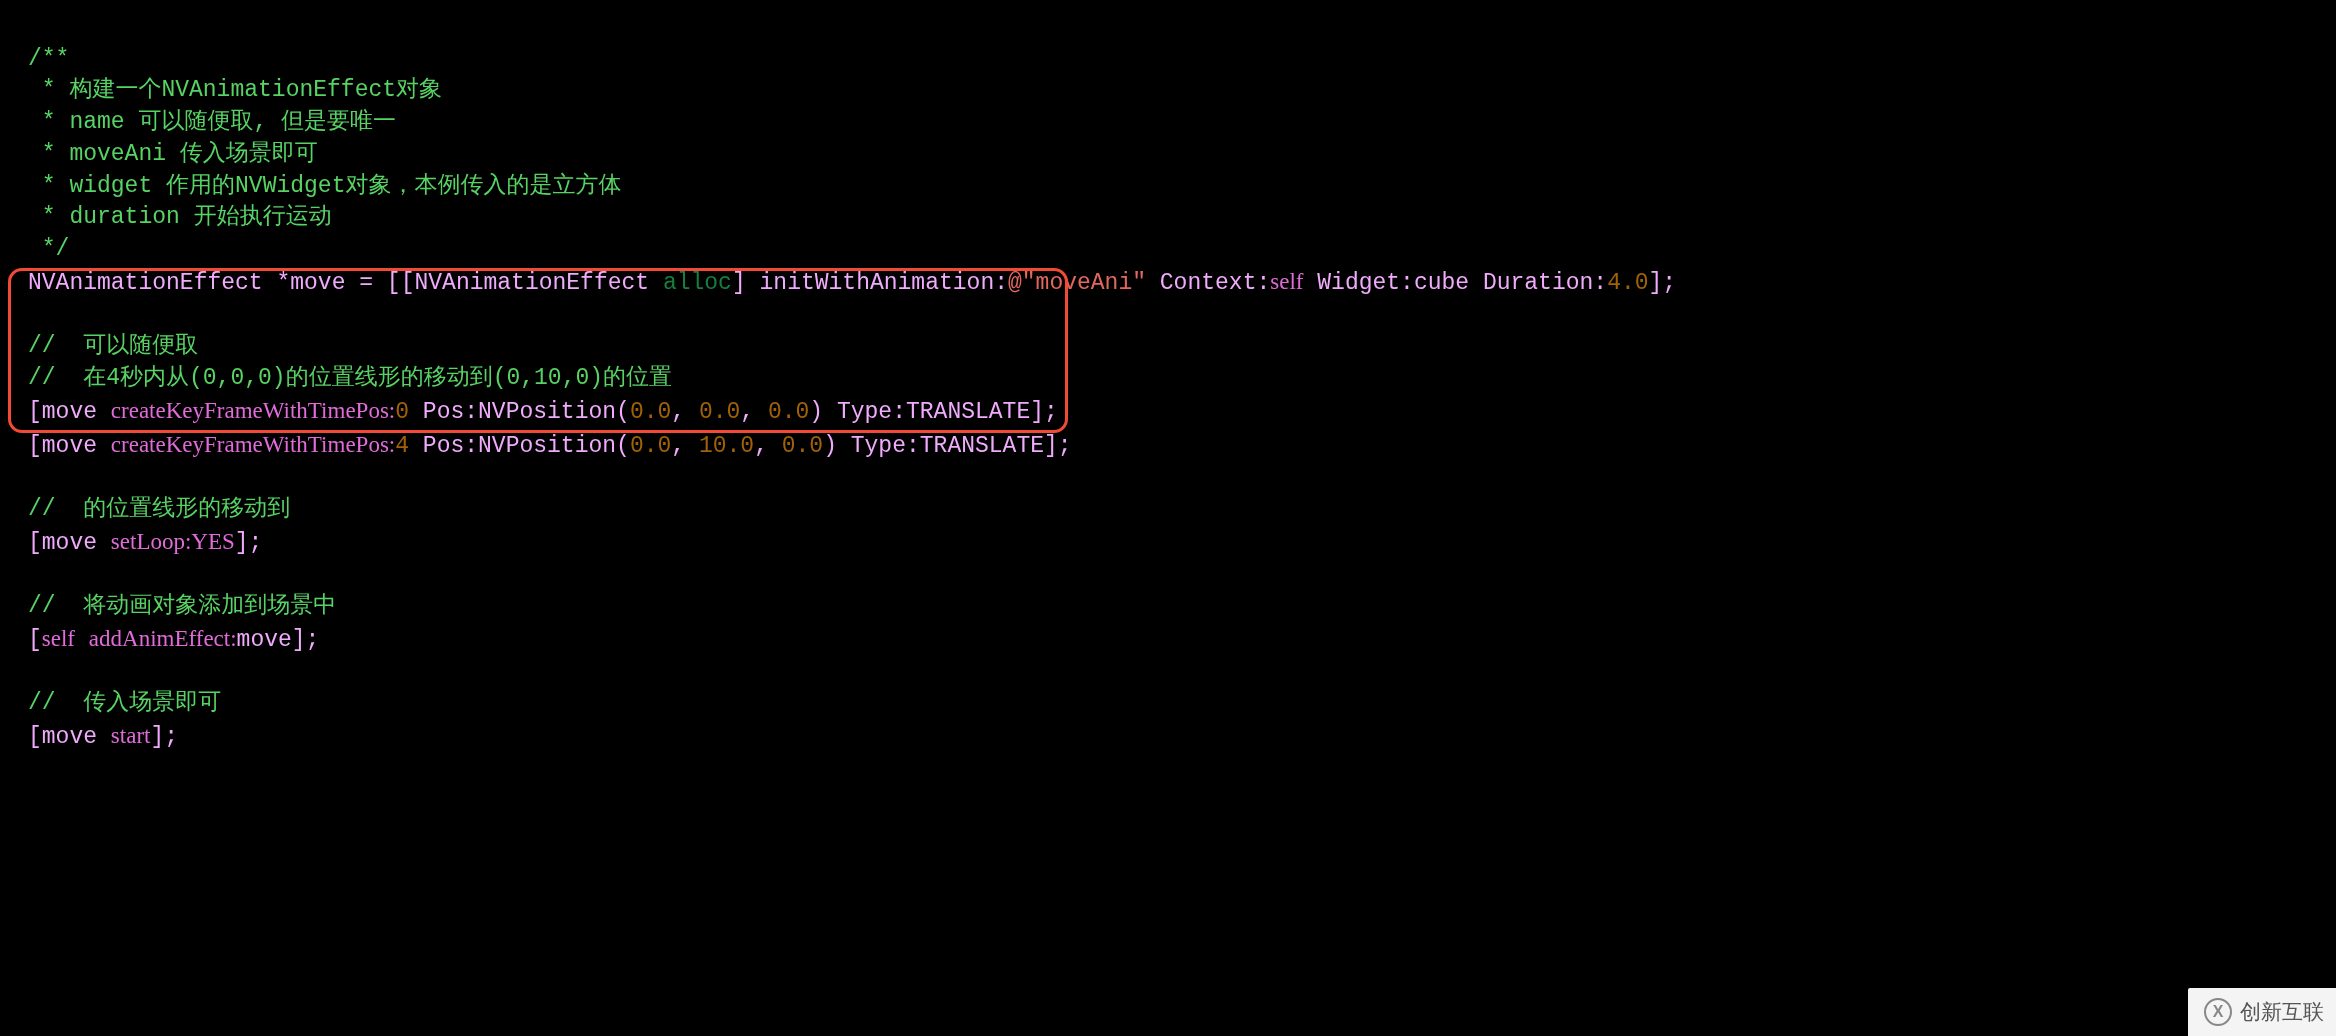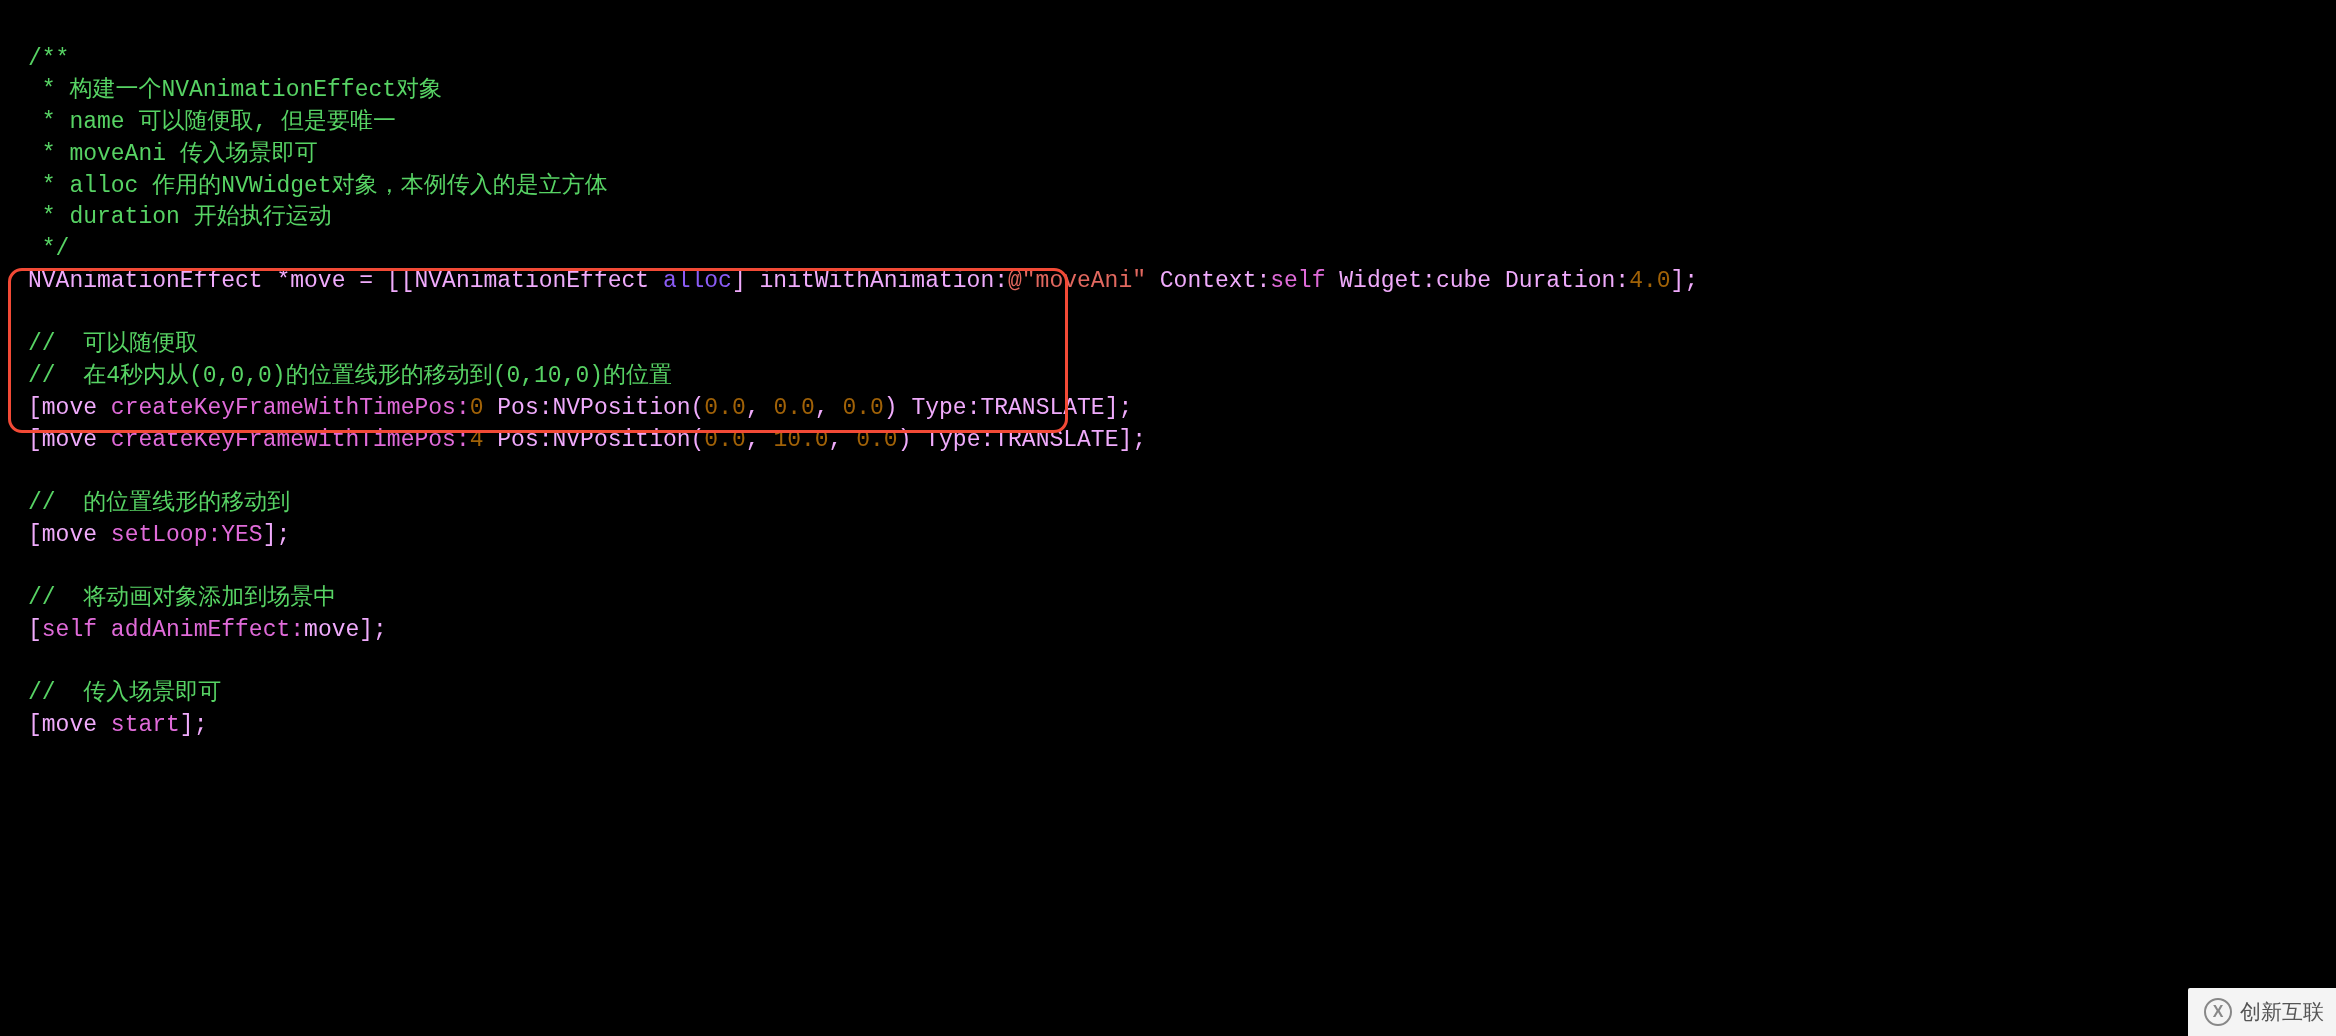--- a/index.html
+++ b/index.html
@@ -17,23 +17,23 @@
   .code-wrap {
     padding-top: 12px;
     padding-left: 28px;
     padding-right: 10px;
     padding-bottom: 12px;
     white-space: pre;
     line-height: 1.38;
   }
 
   .c-comment { color: #57d364; }
-  .c-key     { color: #8b5cf6; }
+  .c-key     { color: #15803d; }
   .c-num     { color: #a16207; }
-  .c-ident   { color: #e06bd9; }
+  .c-ident   { color: #e06bd9; font-family: Liberation Serif, serif; }
   .c-str     { color: #e2685f; }
   .c-plain   { color: #f0abfc; }
 
   .highlight-box {
     position: absolute;
     border: 3px solid #f24a36;
     border-radius: 14px;
     pointer-events: none;
   }
 
@@ -70,21 +70,21 @@
   }
 </style>
 </head>
 <body>
 
 <div class="code-wrap">
 <span class="c-comment">/**</span>
 <span class="c-comment"><span> *</span><span> 构建一个NVAnimationEffect对象</span></span>
 <span class="c-comment"><span> *</span><span> name 可以随便取, 但是要唯一</span></span>
 <span class="c-comment"><span> *</span><span> moveAni 传入场景即可</span></span>
-<span class="c-comment"><span> *</span><span> alloc 作用的NVWidget对象，本例传入的是立方体</span></span>
+<span class="c-comment"><span> *</span><span> widget 作用的NVWidget对象，本例传入的是立方体</span></span>
 <span class="c-comment"><span> *</span><span> duration 开始执行运动</span></span>
 <span class="c-comment"> */</span>
 <span><span class="c-plain">NVAnimationEffect</span><span class="c-plain"> *move = [[</span><span class="c-plain">NVAnimationEffect</span><span class="c-key"> alloc</span><span class="c-plain">] initWithAnimation:</span><span class="c-str">@"moveAni"</span><span class="c-plain"> Context:</span><span class="c-ident">self</span><span class="c-plain"> Widget:cube Duration:</span><span class="c-num">4.0</span><span class="c-plain">];</span></span>
 
 <span class="c-comment">//  可以随便取</span>
 <span class="c-comment">//  在4秒内从(0,0,0)的位置线形的移动到(0,10,0)的位置</span>
 <span><span class="c-plain">[move </span><span class="c-ident">createKeyFrameWithTimePos:</span><span class="c-num">0</span><span class="c-plain"> Pos:NVPosition(</span><span class="c-num">0.0</span><span class="c-plain">, </span><span class="c-num">0.0</span><span class="c-plain">, </span><span class="c-num">0.0</span><span class="c-plain">) Type:TRANSLATE];</span></span>
 <span><span class="c-plain">[move </span><span class="c-ident">createKeyFrameWithTimePos:</span><span class="c-num">4</span><span class="c-plain"> Pos:NVPosition(</span><span class="c-num">0.0</span><span class="c-plain">, </span><span class="c-num">10.0</span><span class="c-plain">, </span><span class="c-num">0.0</span><span class="c-plain">) Type:TRANSLATE];</span></span>
 
 <span class="c-comment">//  的位置线形的移动到</span>

